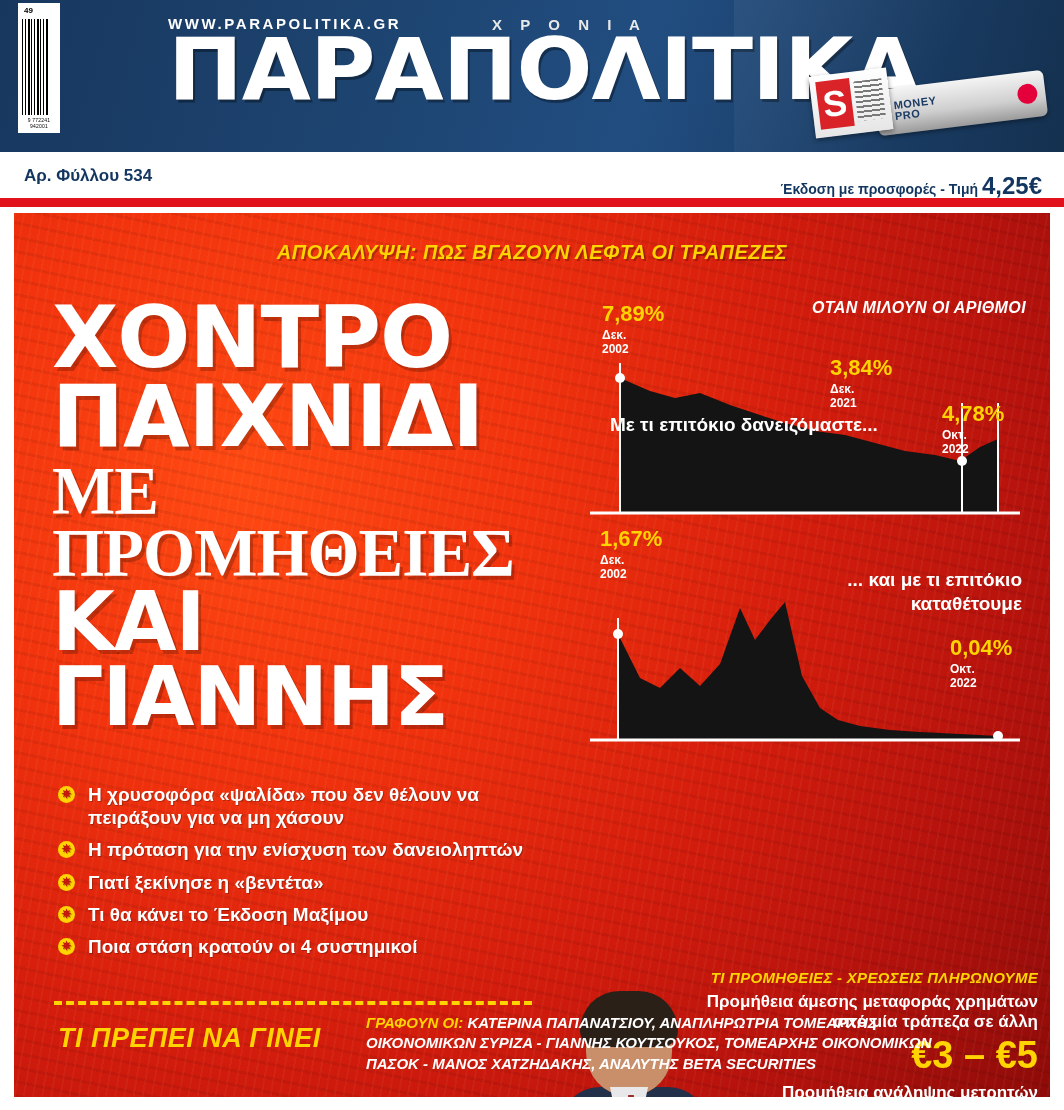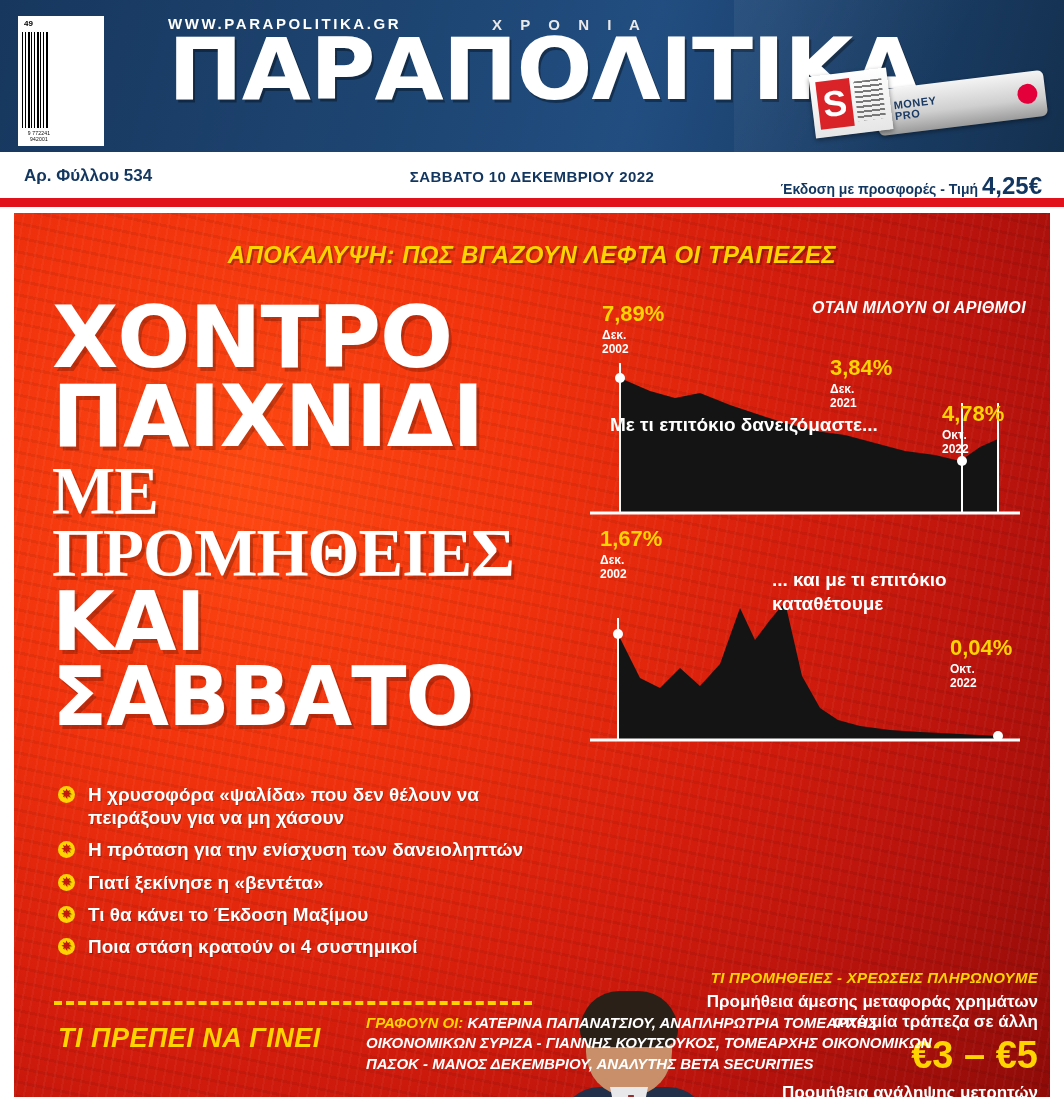--- a/index.html
+++ b/index.html
@@ -14,23 +14,22 @@
   .masthead{
     position:absolute;left:0;top:0;width:1064px;height:152px;
     background:linear-gradient(105deg,#17375e 0%,#1d4470 35%,#214d80 60%,#14304f 100%);
     overflow:hidden;
   }
   .masthead:after{
     content:"";position:absolute;right:0;top:0;width:330px;height:152px;
     background:linear-gradient(120deg,rgba(255,255,255,.06),rgba(255,255,255,0) 60%);
   }
   .barcode{
-    position:absolute;left:18px;top:16px;width:42px;height:130px;
+    position:absolute;left:18px;top:3px;width:42px;height:130px;
     background:#fff;
-    padding-left:44px;
   }
   .barcode .bars{
     position:absolute;left:4px;top:16px;width:26px;height:96px;
     background:repeating-linear-gradient(to right,#000 0 1px,#fff 1px 3px,#000 3px 4px,#fff 4px 6px,#000 6px 8px,#fff 8px 9px);
   }
   .barcode .bnum{
     position:absolute;left:2px;top:114px;width:38px;
     font-size:5px;color:#000;letter-spacing:.2px;text-align:center;
     font-family:"Liberation Sans",sans-serif;
   }
@@ -110,21 +109,21 @@
   }
   .page:before{
     content:"";position:absolute;left:0;top:0;width:100%;height:100%;
     background:
       repeating-linear-gradient(100deg, rgba(255,255,255,.045) 0 2px, rgba(0,0,0,0) 2px 9px),
       repeating-linear-gradient(12deg, rgba(0,0,0,.07) 0 3px, rgba(0,0,0,0) 3px 14px);
     opacity:.85;
   }
   .kicker{
     position:absolute;left:0;top:28px;width:1036px;text-align:center;
-    color:#ffd400;font-size:24px;font-weight:bold;font-style:italic;
+    color:#ffd400;font-size:20px;font-weight:bold;font-style:italic;
     letter-spacing:.5px;
     text-shadow:2px 2px 0 rgba(0,0,0,.25);
   }
   .headline{
     position:absolute;left:38px;top:85px;width:520px;
     color:#fff;font-weight:bold;
     font-family:"DejaVu Sans",sans-serif;
     line-height:.92;
     text-shadow:3px 4px 0 rgba(0,0,0,.22);
   }
@@ -234,37 +233,36 @@
     </div>
     <div class="np-front">
       <div class="sred">S</div>
       <div class="lines"></div>
     </div>
   </div>
 </div>
 
 <div class="subbar">
   <div class="issue">Αρ. Φύλλου 534</div>
-  <div class="dateline">ΣΑΒΒΑΤΟ 10 ΔΕΚΕΜΒΡΙΟΥ 2022</div>
   <div class="pricewrap">
     <span>Έκδοση με προσφορές - Τιμή</span>
     <span class="amount">4,25€</span>
   </div>
 </div>
 <div class="redline"></div>
 
 <div class="page">
 
   <div class="kicker">ΑΠΟΚΑΛΥΨΗ: ΠΩΣ ΒΓΑΖΟΥΝ ΛΕΦΤΑ ΟΙ ΤΡΑΠΕΖΕΣ</div>
 
   <div class="headline">
     <span class="l1">ΧΟΝΤΡΟ</span>
     <span class="l2">ΠΑΙΧΝΙΔΙ</span>
     <span class="l3">ΜΕ ΠΡΟΜΗΘΕΙΕΣ</span>
-    <span class="l4">ΚΑΙ ΣΑΒΒΑΤΟ</span>
+    <span class="l4">ΚΑΙ ΓΙΑΝΝΗΣ</span>
   </div>
 
   <div class="bullets">
     <div class="bullet">
       <span class="star">✵</span>
       <span>Η χρυσοφόρα «ψαλίδα» που δεν θέλουν να πειράξουν για να μη χάσουν</span>
     </div>
     <div class="bullet">
       <span class="star">✵</span>
       <span>Η πρόταση για την ενίσχυση των δανειοληπτών</span>
@@ -318,21 +316,21 @@
     </div>
 
     <div class="chart2">
       <svg width="450" height="200" viewBox="0 0 450 200">
         <path d="M38,66 L60,110 L80,120 L100,100 L120,118 L140,96 L160,40 L175,72 L190,52 L205,34 L222,108 L240,140 L258,152 L280,158 L310,162 L340,164 L380,166 L418,168 L418,172 L38,172 Z" fill="#141414"></path>
         <line x1="10" y1="172" x2="440" y2="172" stroke="#ffffff" stroke-width="3"></line>
         <line x1="38" y1="50" x2="38" y2="172" stroke="#ffffff" stroke-width="2"></line>
         <circle cx="38" cy="66" r="5" fill="#ffffff"></circle>
         <circle cx="418" cy="168" r="5" fill="#ffffff"></circle>
       </svg>
-      <div class="chart-label" style="right:8px;top:0px;text-align:left;width:250px;">
+      <div class="chart-label" style="right:8px;top:0px;text-align:right;width:250px;">
         <span>... και με τι επιτόκιο καταθέτουμε</span>
       </div>
     </div>
 
     <div class="val" style="left:38px;top:243px;">
       <span>1,67%</span>
       <small><span>Δεκ.</span><br>
       <span>2002</span></small>
     </div>
     <div class="val" style="left:388px;top:352px;">
@@ -358,16 +356,16 @@
     <div class="ph-shirt"></div>
     <div class="ph-tie"></div>
   </div>
 
   <div class="dashed"></div>
   <div class="footer-left">ΤΙ ΠΡΕΠΕΙ ΝΑ ΓΙΝΕΙ</div>
   <div class="footer-right">
     <span class="lead">ΓΡΑΦΟΥΝ ΟΙ:</span>
     <span>ΚΑΤΕΡΙΝΑ ΠΑΠΑΝΑΤΣΙΟΥ, ΑΝΑΠΛΗΡΩΤΡΙΑ ΤΟΜΕΑΡΧΗΣ</span><br>
     <span>ΟΙΚΟΝΟΜΙΚΩΝ ΣΥΡΙΖΑ - ΓΙΑΝΝΗΣ ΚΟΥΤΣΟΥΚΟΣ, ΤΟΜΕΑΡΧΗΣ ΟΙΚΟΝΟΜΙΚΩΝ</span><br>
-    <span>ΠΑΣΟΚ - ΜΑΝΟΣ ΔΕΚΕΜΒΡΙΟΥ, ΑΝΑΛΥΤΗΣ BETA SECURITIES</span>
+    <span>ΠΑΣΟΚ - ΜΑΝΟΣ ΧΑΤΖΗΔΑΚΗΣ, ΑΝΑΛΥΤΗΣ BETA SECURITIES</span>
   </div>
 
 </div>
 
 </body></html>

